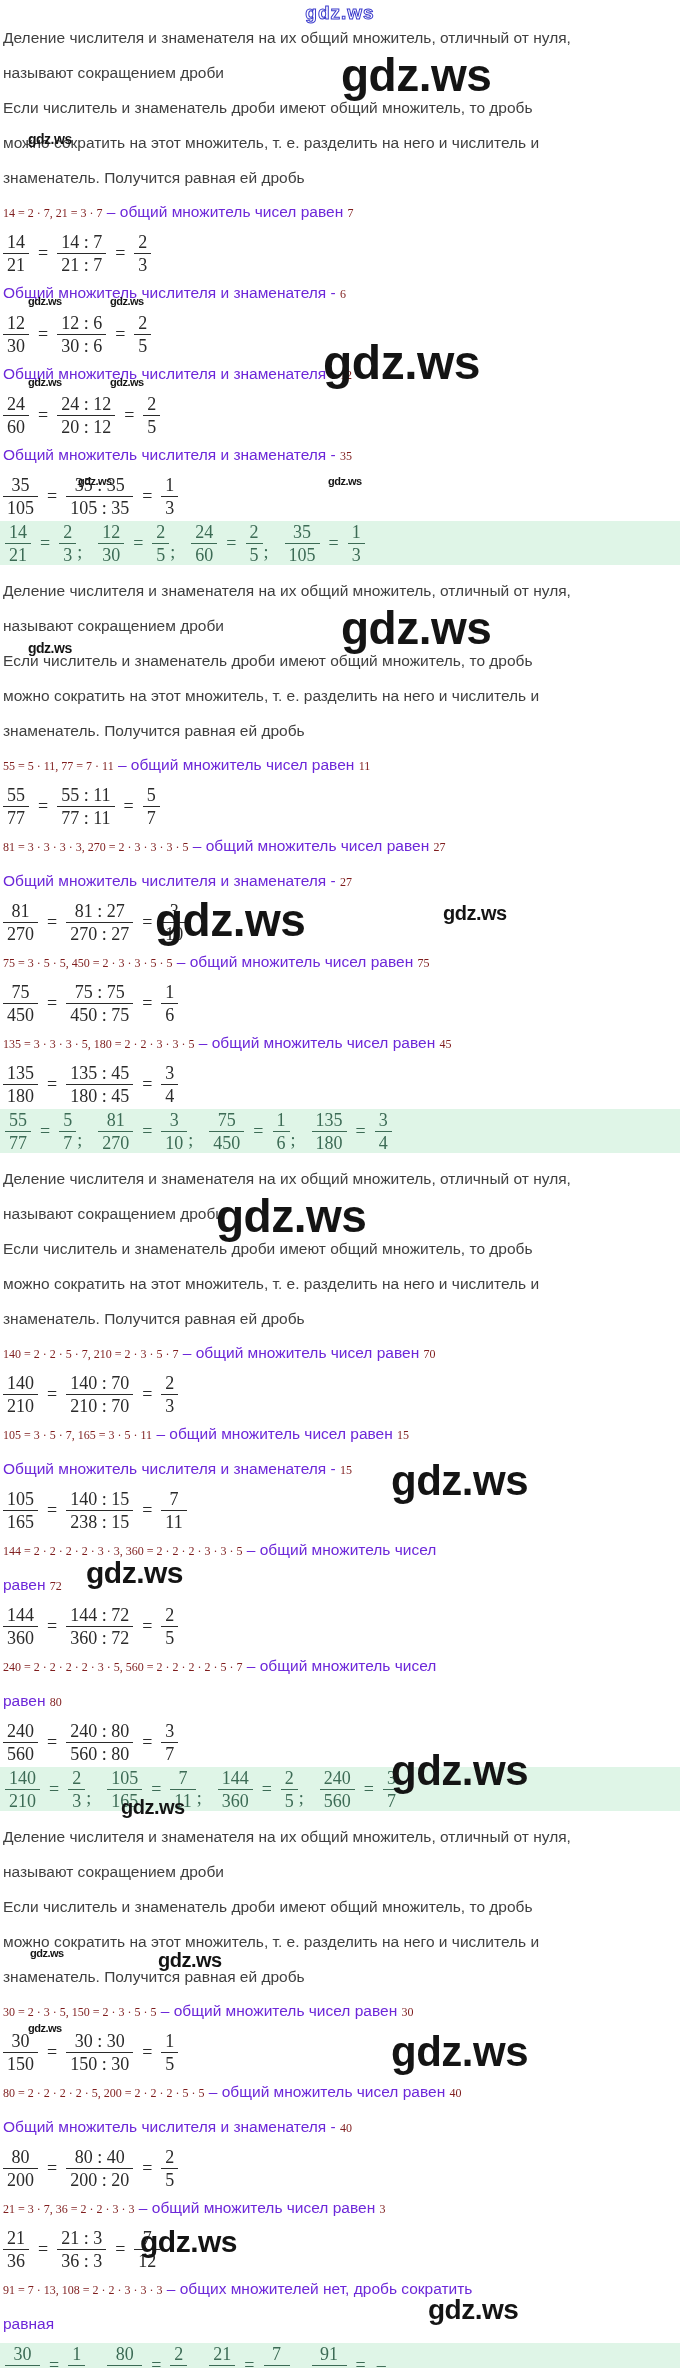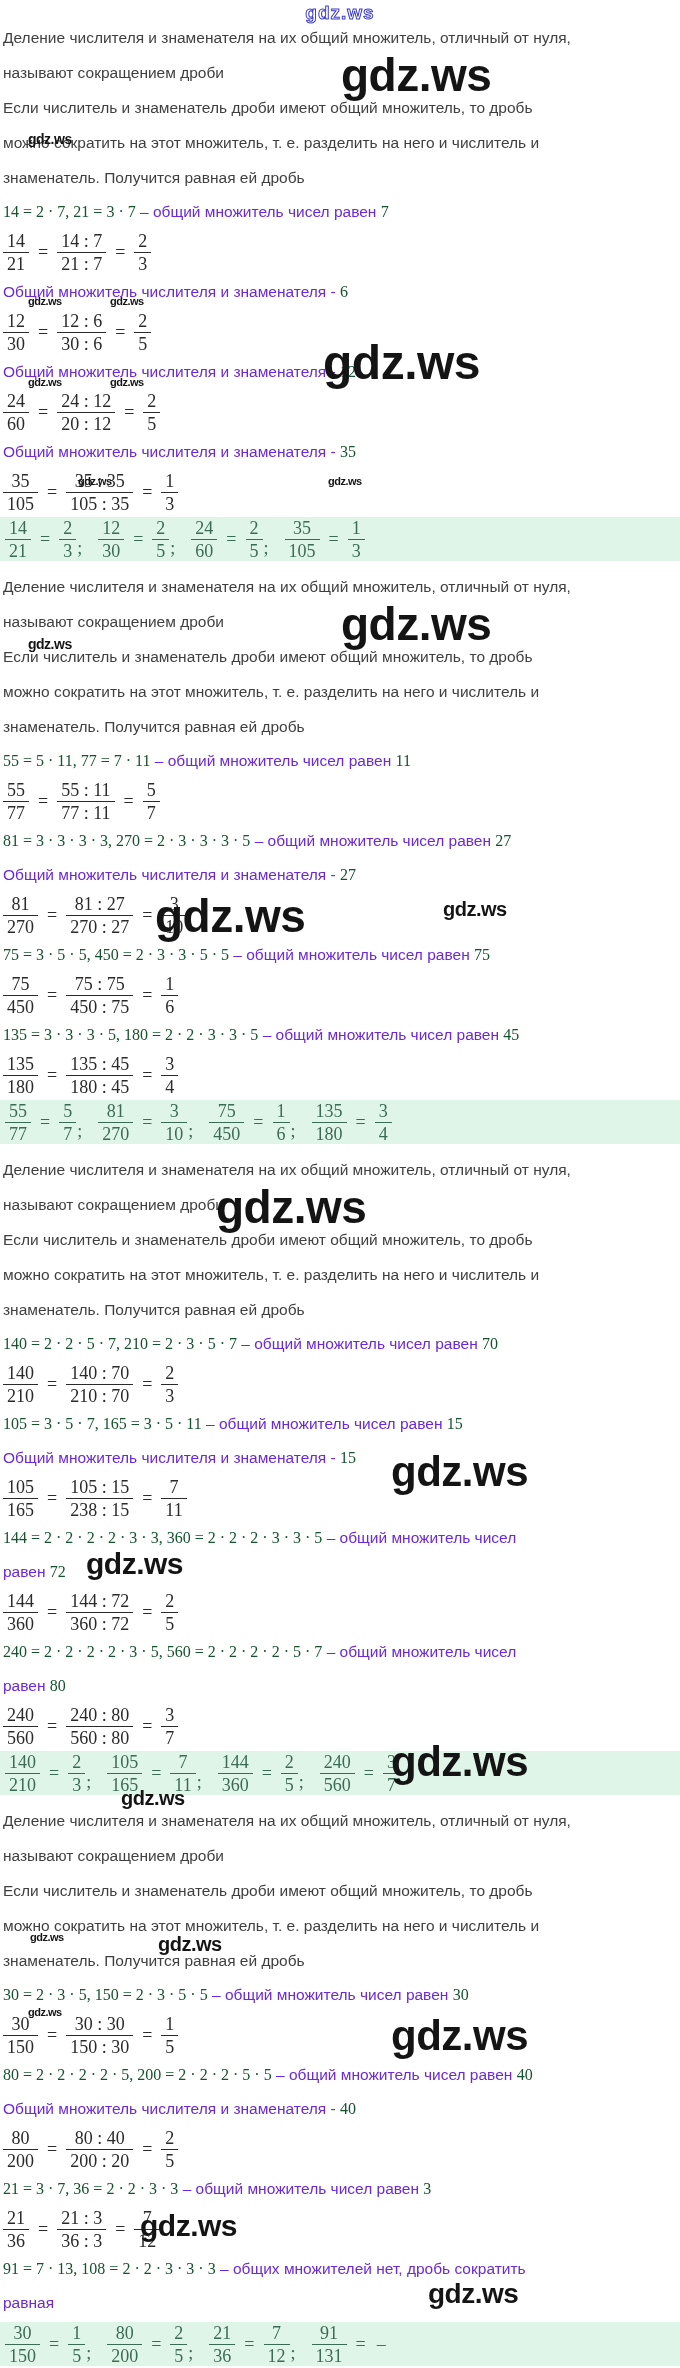--- a/index.html
+++ b/index.html
@@ -3,21 +3,21 @@
 <meta charset="utf-8">
 <style>
   html,body{margin:0;padding:0;background:#ffffff;}
   body{width:680px;height:2368px;overflow:hidden;position:relative;
        font-family:"Liberation Sans",sans-serif;font-size:15.5px;color:#3f3f3f;}
   .container{padding:20px 0 0 3px;position:relative;}
   .section{position:relative;}
   .section + .section{margin-top:8px;}
   .intro-line{line-height:35px;white-space:nowrap;}
   .mline{line-height:24px;padding:5px 0;white-space:nowrap;}
-  .math{font-family:"Liberation Serif","DejaVu Serif",serif;font-size:16px;color:#14532d;}
+  .math{font-family:"Liberation Serif","DejaVu Serif",serif;font-size:12px;color:#7f1d1d;}
   .sans{font-size:15.5px;color:#6d28d9;}
   .eq-row{height:44px;padding:1px 0;display:flex;align-items:center;
           font-family:"Liberation Serif","DejaVu Serif",serif;font-size:18px;color:#2a2a2a;}
   .frac{display:inline-block;text-align:center;vertical-align:middle;}
   .frac .num{display:block;line-height:20px;padding:0 4px 1px;border-bottom:1.4px solid currentColor;}
   .frac .den{display:block;line-height:20px;padding:1px 4px 0;}
   .eq-sign{margin:0 9px;}
   .answer-row{height:44px;margin-top:2px;margin-left:-3px;padding-left:5px;display:flex;align-items:center;
               font-family:"Liberation Serif","DejaVu Serif",serif;font-size:18px;}
   .agroup{display:flex;align-items:center;}
@@ -329,21 +329,21 @@
         </div>
         <div class="mline"><span class="math">105 = 3 · 5 · 7, 165 = 3 · 5 · 11</span><span class="sans"> – общий множитель чисел равен </span><span class="math">15</span></div>
         <div class="mline"><span class="sans">Общий множитель числителя и знаменателя - </span><span class="math">15</span></div>
         <div class="eq-row">
           <span class="frac">
             <span class="num">105</span>
             <span class="den">165</span>
           </span>
           <span class="eq-sign">=</span>
           <span class="frac">
-            <span class="num">105 : 15</span>
+            <span class="num">140 : 15</span>
             <span class="den">238 : 15</span>
           </span>
           <span class="eq-sign">=</span>
           <span class="frac">
             <span class="num">7</span>
             <span class="den">11</span>
           </span>
         </div>
         <div class="mline"><span class="math">144 = 2 · 2 · 2 · 2 · 3 · 3, 360 = 2 · 2 · 2 · 3 · 3 · 5</span><span class="sans"> – общий множитель чисел</span></div>
         <div class="mline"><span class="sans">равен </span><span class="math">72</span></div>

